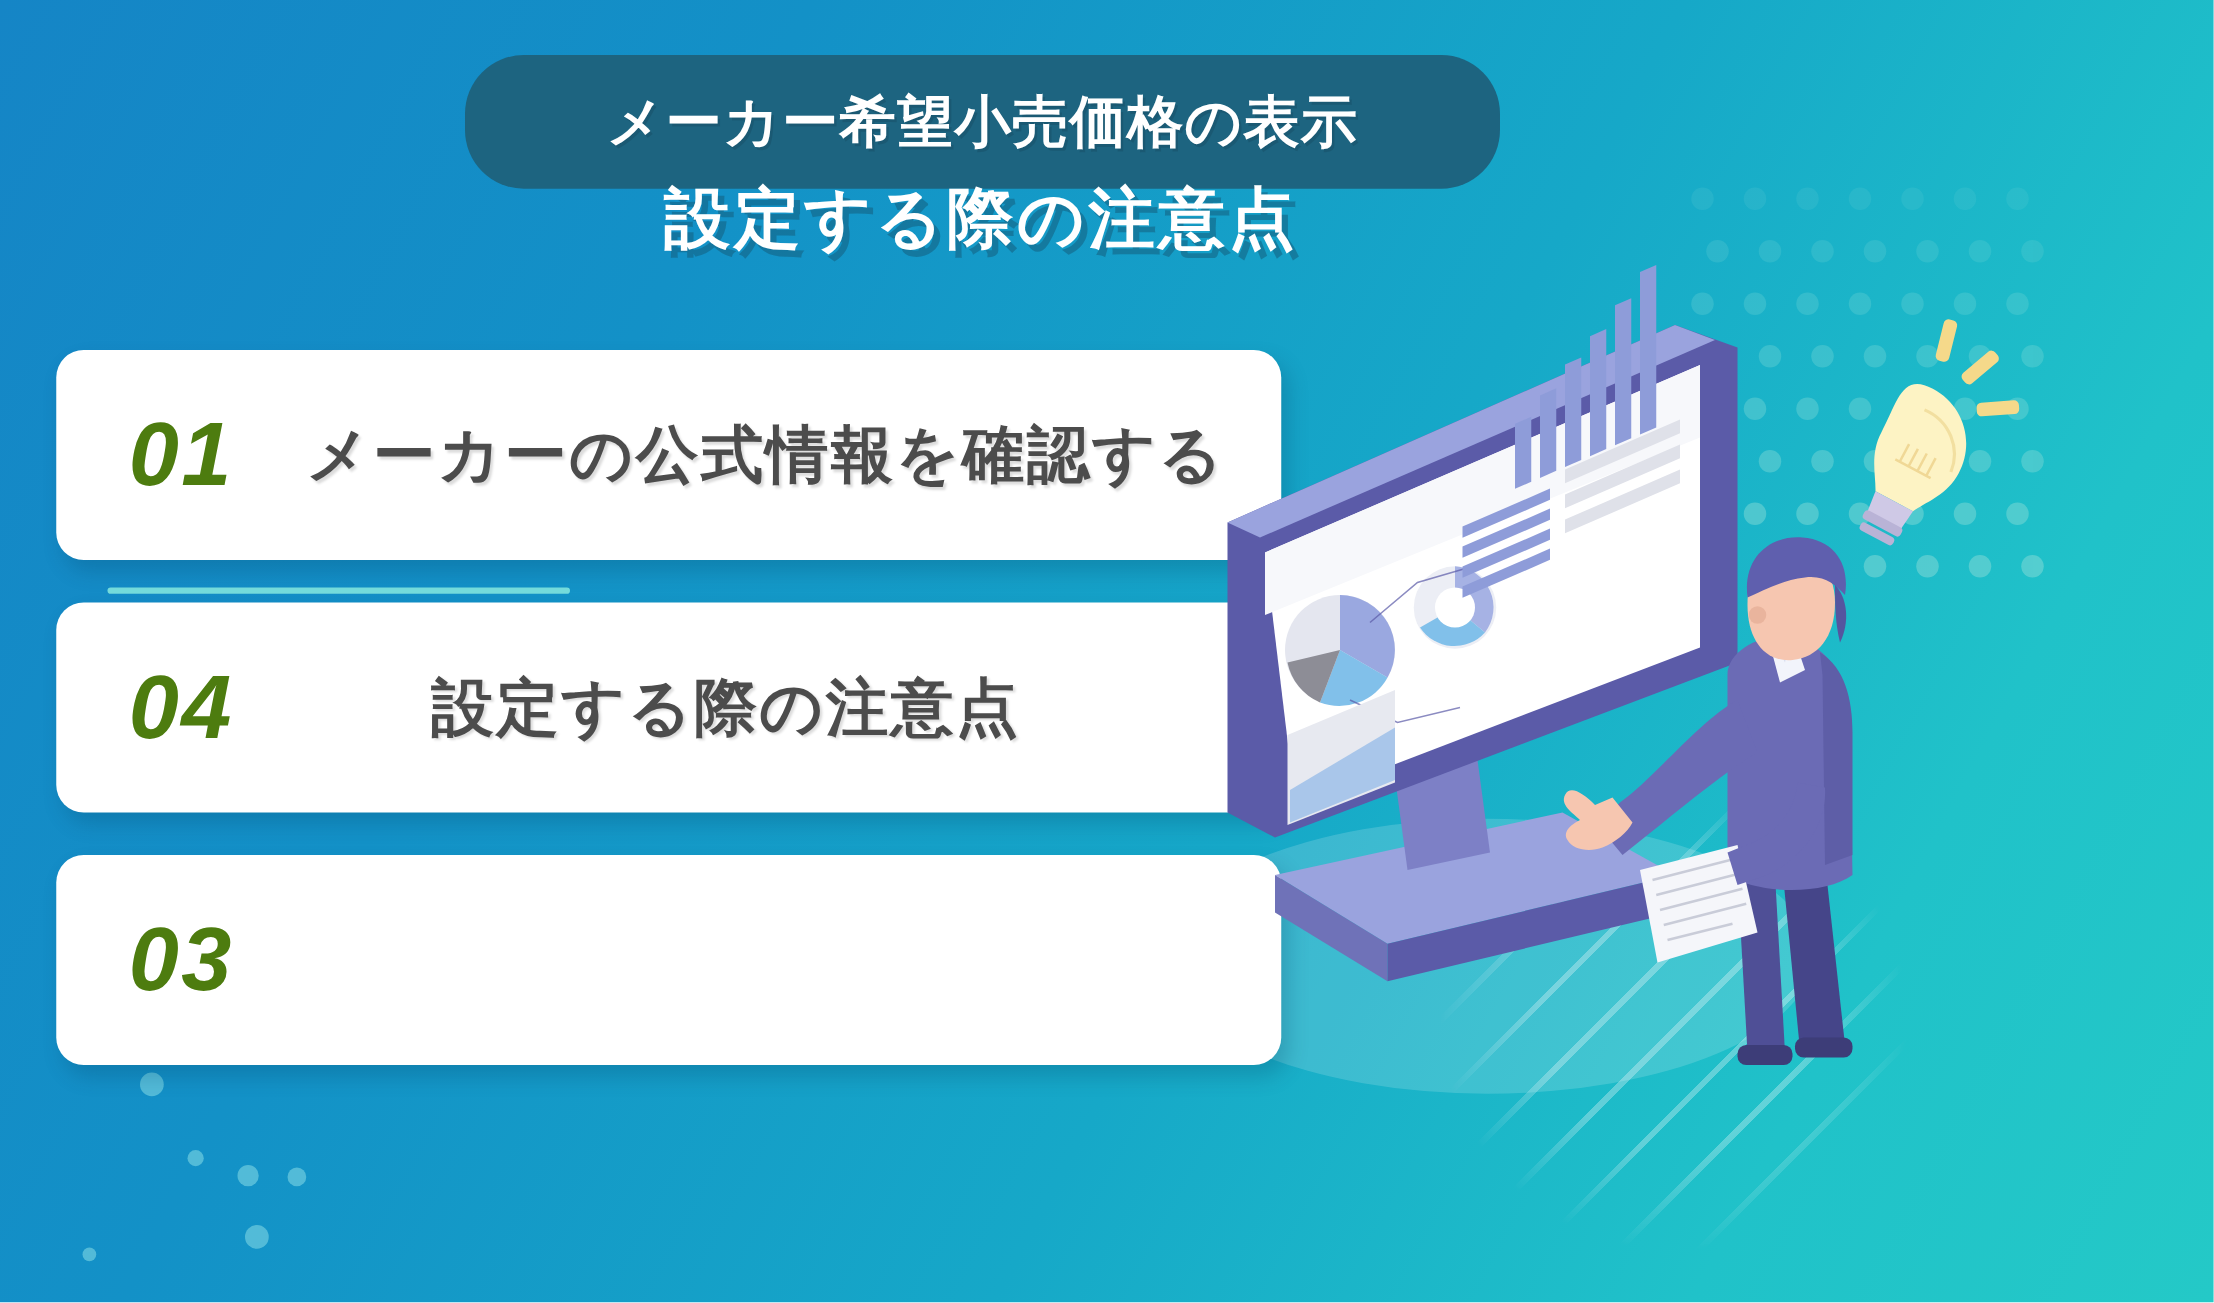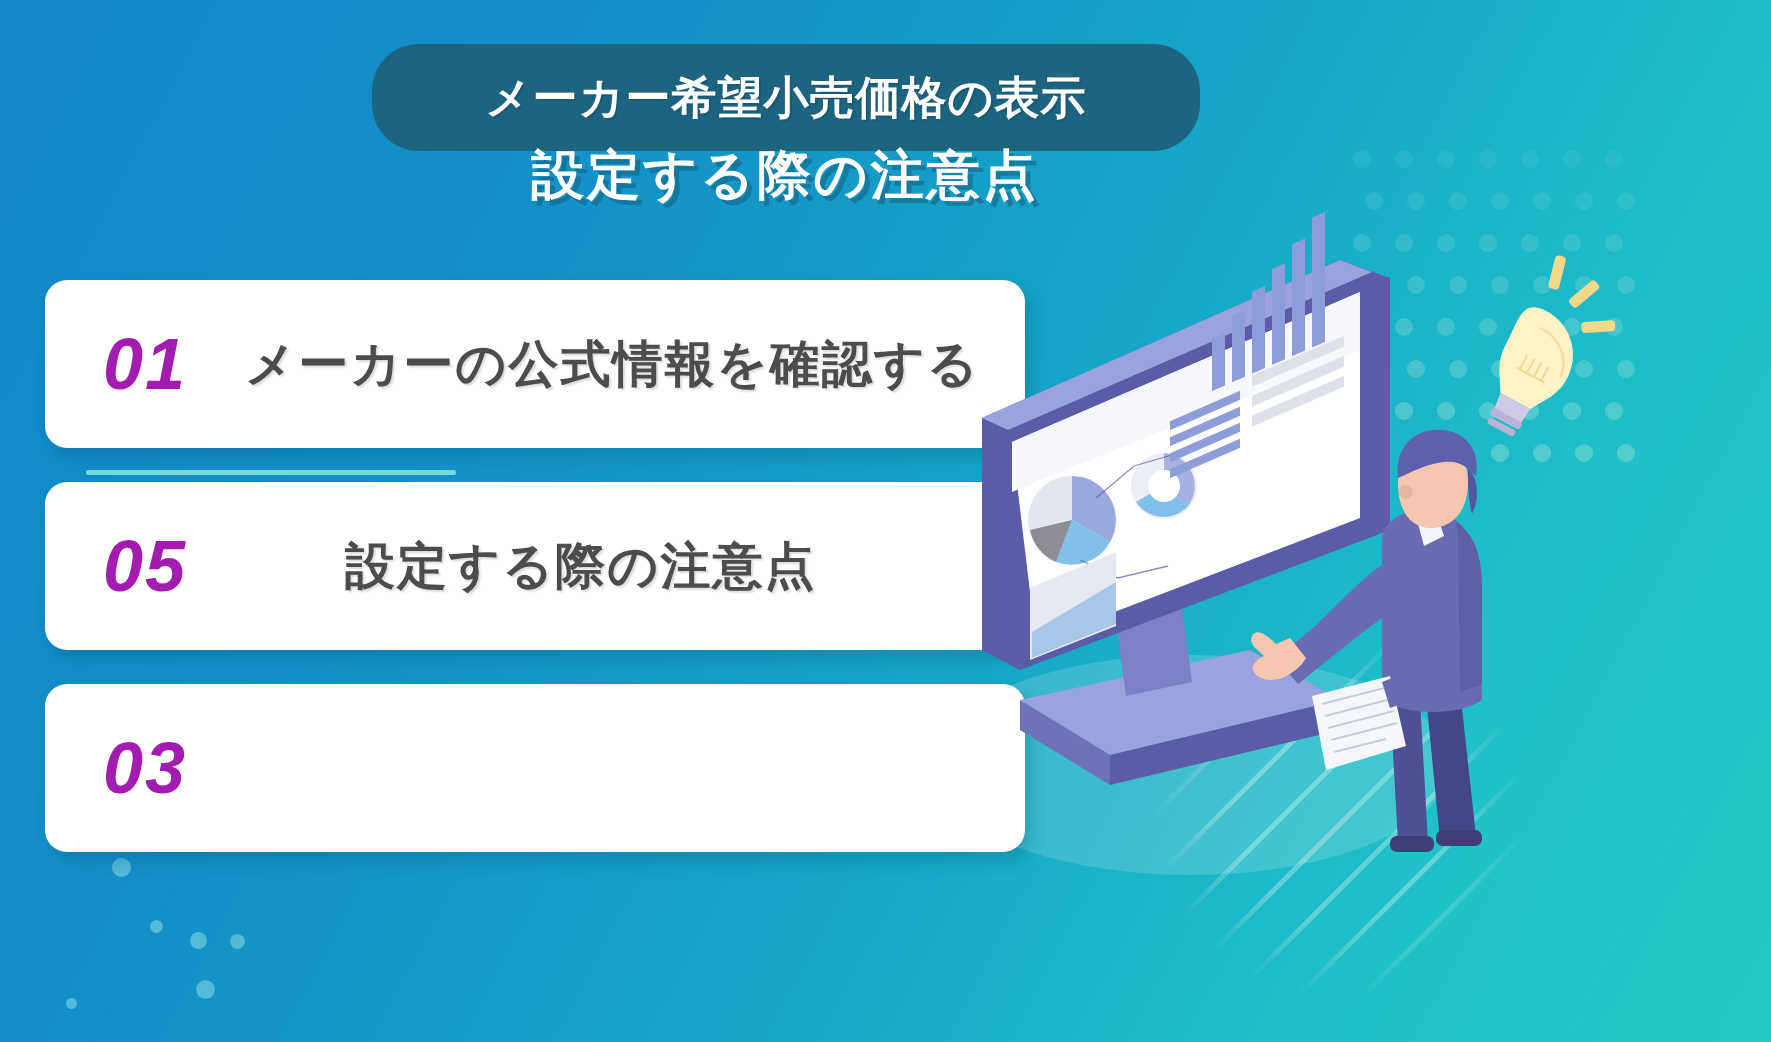--- a/index.html
+++ b/index.html
@@ -59,21 +59,21 @@
     position:absolute;left:45px;width:980px;height:168px;
     background:#ffffff;border-radius:22px;
     box-shadow:6px 9px 16px rgba(5,60,90,.22);
     display:flex;align-items:center;
   }
   .card-1{top:280px;}
   .card-2{top:482px;}
   .card-3{top:684px;}
   .card .num{
     width:200px;flex:0 0 200px;text-align:center;
-    color:#a21caf;font-size:72px;font-weight:bold;font-style:italic;
+    color:#4d7c0f;font-size:72px;font-weight:bold;font-style:italic;
     letter-spacing:2px;line-height:1;
   }
   .card .label{
     color:#4c4c4c;font-size:50px;font-weight:bold;letter-spacing:2px;
     text-shadow:2px 2px 2px rgba(0,0,0,.14);
   }
   .card-1 .label{margin-left:0;font-family:Liberation Mono, monospace;}
   .card-2 .label{margin-left:100px;}
   .card-3 .label{margin-left:100px;}
 
@@ -170,21 +170,21 @@
   <div class="title">設定する際の注意点</div>
 
   <div class="card card-1">
     <div class="num">01</div>
     <div class="label">メーカーの公式情報を確認する</div>
   </div>
 
   <div class="divider"></div>
 
   <div class="card card-2">
-    <div class="num">05</div>
+    <div class="num">04</div>
     <div class="label">設定する際の注意点</div>
   </div>
 
   <div class="card card-3">
     <div class="num">03</div>
   </div>
 
   <div class="illus">
     <svg viewBox="0 0 760 640" xmlns="http://www.w3.org/2000/svg">
 

